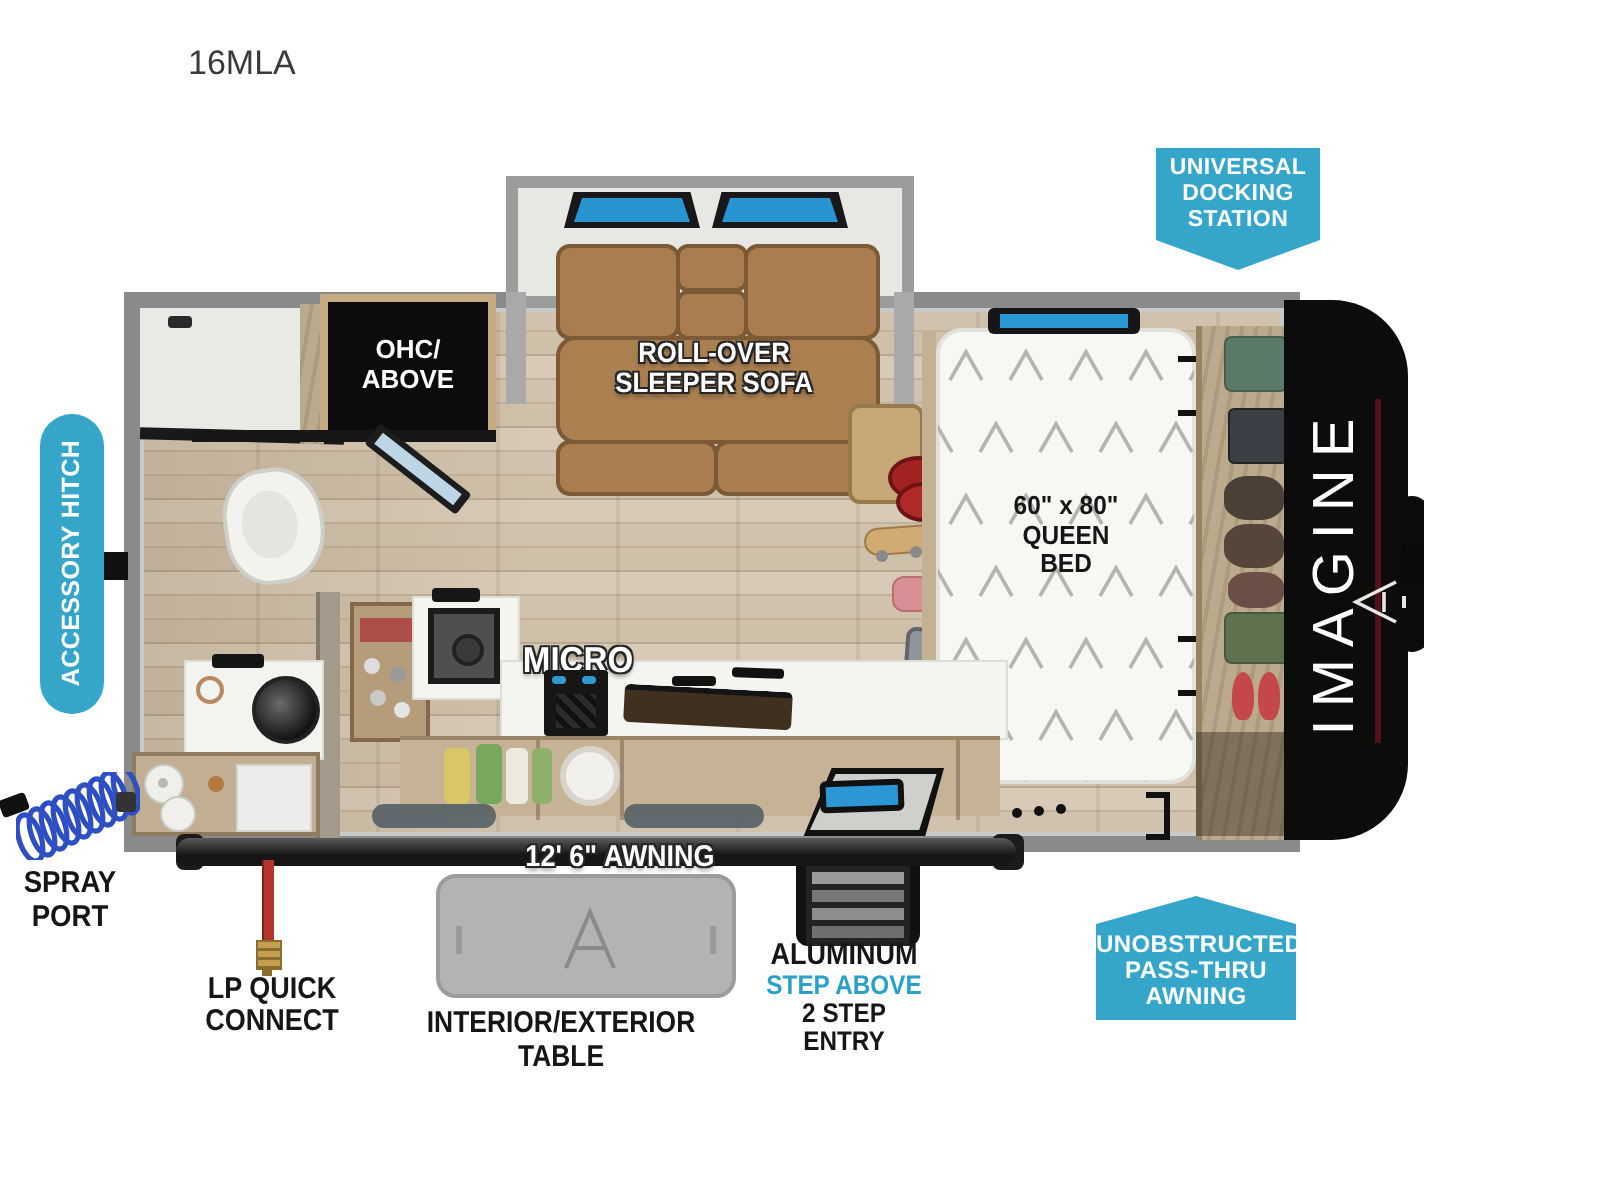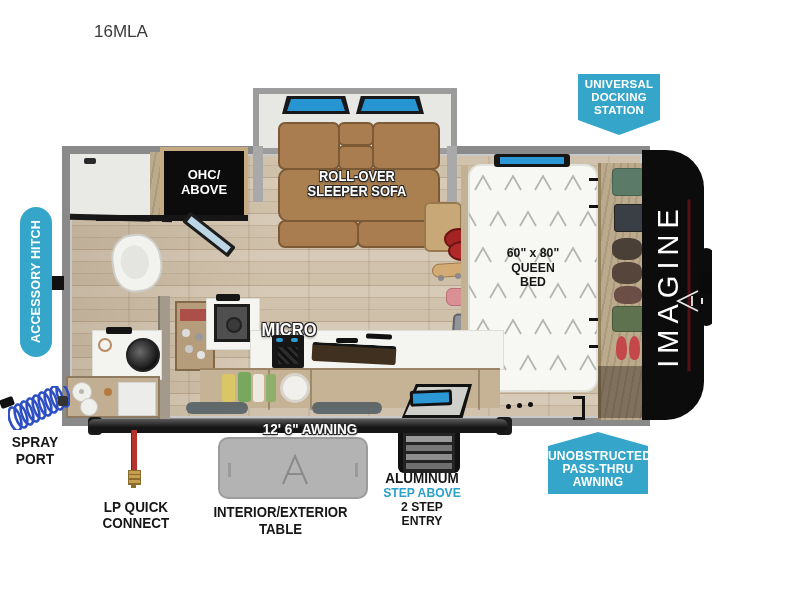--- a/index.html
+++ b/index.html
@@ -223,21 +223,21 @@
   <div class="abs" style="left:0;top:398px;width:14px;height:9px;background:#111;border-radius:2px;transform:rotate(-20deg);"></div>
   <div class="abs" style="left:58px;top:396px;width:10px;height:10px;background:#333;border-radius:2px;"></div>
   <div class="abs c" style="left:6px;top:434px;width:58px;">
     <span class="bl blbl" style="font-size:15px;line-height:16.5px;transform:scaleX(.92);">SPRAY</span>
     <span class="bl blbl" style="font-size:15px;line-height:16.5px;transform:scaleX(.92);">PORT</span>
   </div>
 
   <div class="abs" style="left:131px;top:430px;width:5px;height:42px;background:#b5352e;border-left:1px solid #7e201b;"></div>
   <div class="abs" style="left:128px;top:470px;width:11px;height:13px;background:repeating-linear-gradient(180deg,#c59f4f 0 3px,#8a6d2c 3px 4.5px);border:1px solid #8a6d2c;"></div>
   <div class="abs" style="left:131px;top:483px;width:5px;height:5px;background:#8a6d2c;"></div>
-  <div class="abs c" style="left:92px;top:487px;width:88px;margin-top:12px;">
+  <div class="abs c" style="left:92px;top:487px;width:88px;">
     <span class="bl blbl" style="font-size:15px;line-height:15.5px;transform:scaleX(.9);">LP QUICK</span>
     <span class="bl blbl" style="font-size:15px;line-height:15.5px;transform:scaleX(.9);">CONNECT</span>
   </div>
 
   <div class="abs" style="left:642px;top:150px;width:62px;height:270px;background:#0c0c0c;border-radius:0 38px 38px 0;"></div>
   <div class="abs" style="left:688px;top:248px;width:36px;height:78px;background:#0c0c0c;border-radius:50%;"></div>
   <div class="abs" style="left:700px;top:271px;width:86px;height:21px;background:#0a0a0a;border-radius:4px 10px 10px 4px;transform:rotate(6deg);transform-origin:left center;">
     <div class="abs" style="left:44px;top:3px;width:3px;height:15px;background:#3d3d3d;"></div>
   </div>
   <div class="abs" style="left:766px;top:277px;width:30px;height:22px;background:#000;border-radius:50%;border-top:2px solid #4a4a4a;transform:rotate(6deg);"></div>
@@ -257,21 +257,21 @@
       <span class="bl">STATION</span>
     </div>
     <div style="width:0;height:0;border-left:41px solid transparent;border-right:41px solid transparent;border-top:15px solid #35A6CA;"></div>
   </div>
 
   <div class="abs" style="left:20px;top:207px;width:32px;height:150px;background:#35A6CA;border-radius:16px;">
     <div class="abs c badge-txt" style="left:-58px;top:68px;width:148px;font-size:12.5px;transform:rotate(-90deg);">ACCESSORY HITCH</div>
   </div>
   <div class="abs" style="left:52px;top:276px;width:12px;height:14px;background:#111;"></div>
 
-  <div class="abs" style="left:548px;top:432px;width:100px;">
+  <div class="abs" style="left:548px;top:448px;width:100px;">
     <div style="width:0;height:0;border-left:50px solid transparent;border-right:50px solid transparent;border-bottom:14px solid #35A6CA;"></div>
     <div class="c badge-txt" style="background:#35A6CA;padding:4px 0 5px;font-size:12px;">
       <span class="bl">UNOBSTRUCTED</span>
       <span class="bl">PASS-THRU</span>
       <span class="bl">AWNING</span>
     </div>
   </div>
 
 
 </div>

